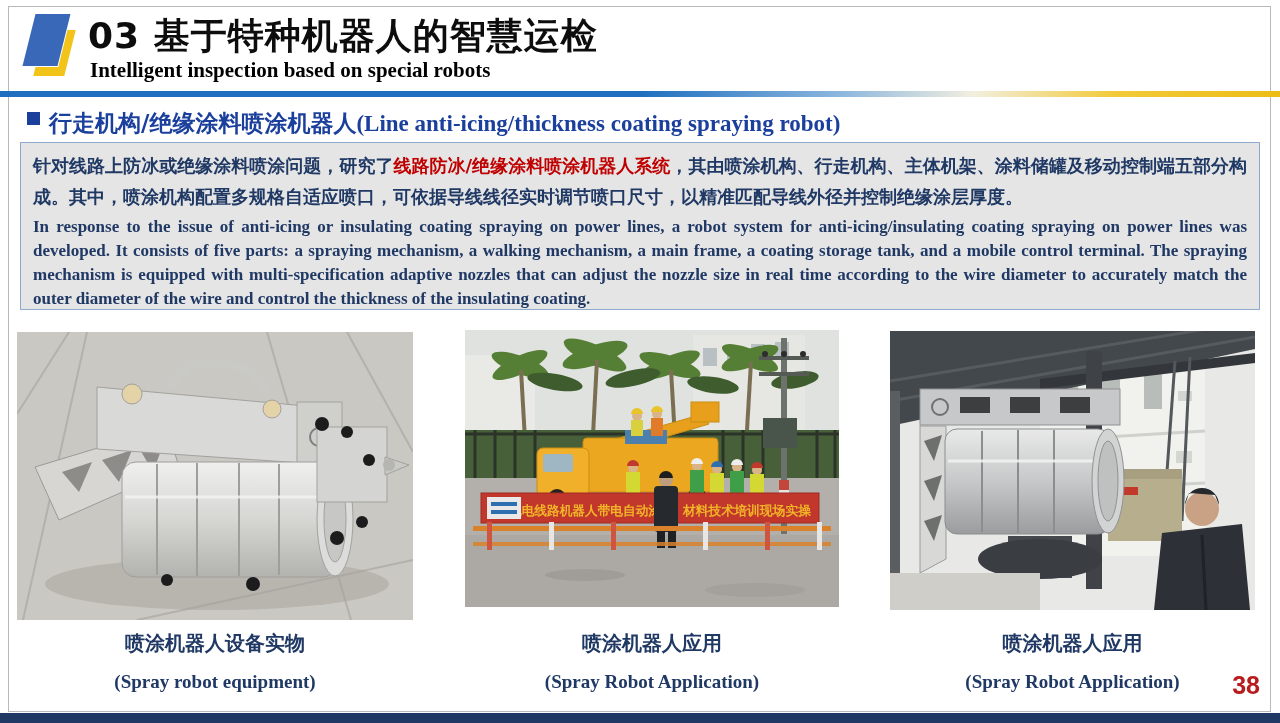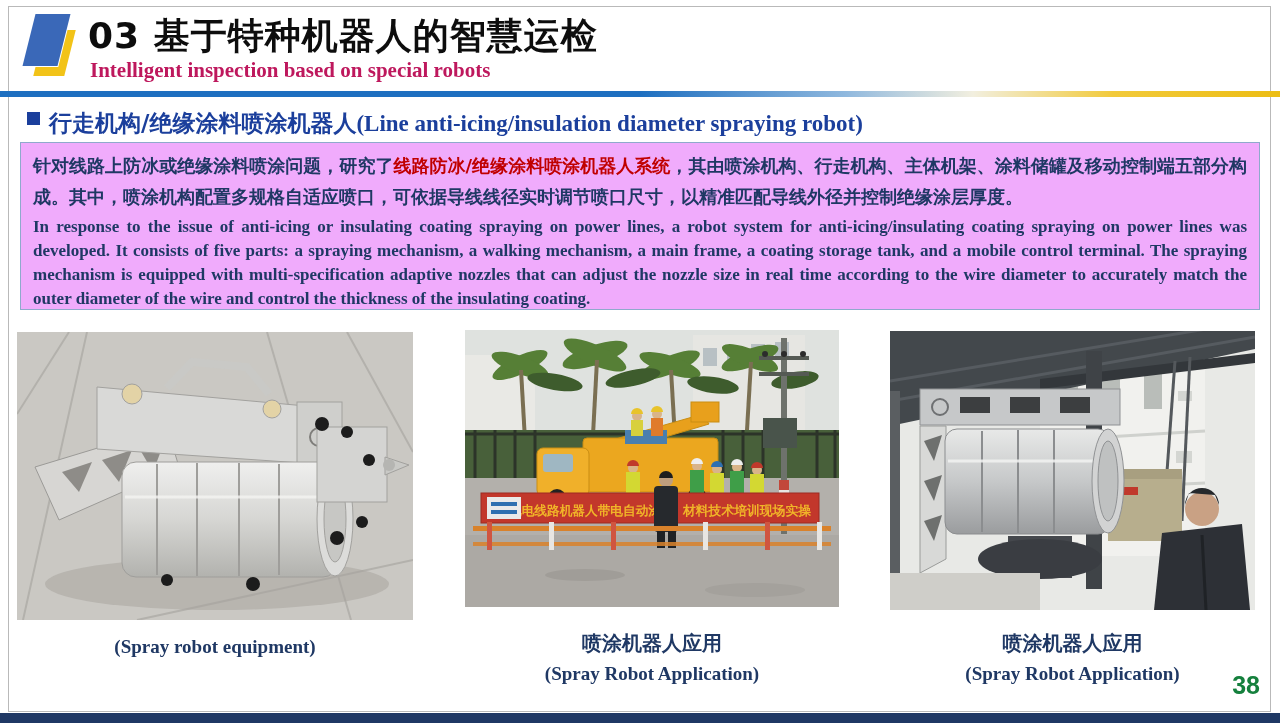--- a/index.html
+++ b/index.html
@@ -15,71 +15,71 @@
   .logo-yellow { position:absolute; left:39px; top:30px; width:31px; height:46px;
     background:#F2C318; transform:skewX(-14deg); }
   .logo-blue { position:absolute; left:29px; top:14px; width:35px; height:52px;
     background:#3A68B8; transform:skewX(-14deg); box-shadow:1px 1px 0 #ffffff; }
   .header-title {
     position:absolute; left:88px; top:12px; font-size:36px; font-weight:900;
     color:#0d0d0d; letter-spacing:1px; font-family:"DejaVu Sans",sans-serif; white-space:nowrap;
   }
   .header-subtitle {
     position:absolute; left:90px; top:58px; font-size:21px; font-weight:700;
-    color:#be185d; font-family:"Liberation Serif","DejaVu Serif",serif; white-space:nowrap;
+    color:#000000; font-family:"Liberation Serif","DejaVu Serif",serif; white-space:nowrap;
   }
   .accent-bar {
     position:absolute; left:0; top:91px; width:1280px; height:6px;
     background:linear-gradient(90deg,#1E6FC0 0%,#1E6FC0 50%,#8fb8de 66%,#f2efdf 76%,#F2CA3A 87%,#ECBD14 100%);
   }
   
   .section-row { position:absolute; left:27px; top:108px; white-space:nowrap; }
   .bullet { display:inline-block; width:13px; height:13px; background:#1B3F9C; margin-right:9px; vertical-align:6px; }
   .section-zh { font-size:23px; font-weight:800; color:#1B3F9C; font-family:"DejaVu Sans",sans-serif; }
   .section-en { font-size:23px; font-weight:700; color:#1B3F9C; font-family:"Liberation Serif","DejaVu Serif",serif; }
   
   .desc-box {
     position:absolute; left:20px; top:142px; width:1240px; height:168px;
-    background:#f0abfc; border:1px solid #8FA9CC; box-sizing:border-box; padding:7px 12px 0 12px;
+    background:#e5e5e5; border:1px solid #8FA9CC; box-sizing:border-box; padding:7px 12px 0 12px;
   }
   .desc-zh {
     font-size:18px; font-weight:700; color:#1F3864; line-height:31px;
     text-align:justify; font-family:"DejaVu Sans",sans-serif; margin:0;
   }
   .desc-zh .hl { color:#C00000; }
   .desc-en {
     font-size:17px; font-weight:700; color:#1F3864; line-height:24px; text-align:justify;
     font-family:Liberation Serif, serif; margin:3px 0 0 0;
   }
   
   .photo { position:absolute; display:block; }
   .photo svg { display:block; }
   
   .caption { position:absolute; text-align:center; color:#1F3864; }
   .cap-zh { display:block; font-size:20px; font-weight:800; font-family:"DejaVu Sans",sans-serif; }
-  .cap-en { display:block; font-size:19px; font-weight:700; font-family:"Liberation Serif","DejaVu Serif",serif; margin-top:6px; }
+  .cap-en { display:block; font-size:19px; font-weight:700; font-family:"Liberation Serif","DejaVu Serif",serif; margin-top:14px; }
   .page-number { position:absolute; left:1204px; top:671px; width:56px; text-align:right;
-    font-size:25px; font-weight:700; color:#15803d; }
+    font-size:25px; font-weight:700; color:#b91c1c; }
   .bottom-bar { position:absolute; left:0; bottom:0; width:1280px; height:10px; background:#1F3864; }
 </style>
 </head>
 <body>
 
 <div class="slide-border"></div>
 
 <div>
   <span class="logo-yellow"></span>
   <span class="logo-blue"></span>
   <div class="header-title">03 基于特种机器人的智慧运检</div>
   <div class="header-subtitle">Intelligent inspection based on special robots</div>
   <div class="accent-bar"></div>
 </div>
 
 <div class="section-row">
-  <span class="bullet"></span><span class="section-zh">行走机构/绝缘涂料喷涂机器人</span><span class="section-en">(Line anti-icing/insulation diameter spraying robot)</span>
+  <span class="bullet"></span><span class="section-zh">行走机构/绝缘涂料喷涂机器人</span><span class="section-en">(Line anti-icing/thickness coating spraying robot)</span>
 </div>
 
 <div class="desc-box">
   <p class="desc-zh"><span>针对线路上防冰或绝缘涂料喷涂问题，研究了</span><span class="hl">线路防冰/绝缘涂料喷涂机器人系统</span><span>，其由喷涂机构、行走机构、主体机架、涂料储罐及移动控制端五部分构成。其中，喷涂机构配置多规格自适应喷口，可依据导线线径实时调节喷口尺寸，以精准匹配导线外径并控制绝缘涂层厚度。</span></p>
   <p class="desc-en">In response to the issue of anti-icing or insulating coating spraying on power lines, a robot system for anti-icing/insulating coating spraying on power lines was developed. It consists of five parts: a spraying mechanism, a walking mechanism, a main frame, a coating storage tank, and a mobile control terminal. The spraying mechanism is equipped with multi-specification adaptive nozzles that can adjust the nozzle size in real time according to the wire diameter to accurately match the outer diameter of the wire and control the thickness of the insulating coating.</p>
 </div>
 
 <div class="photo" style="left:17px;top:332px;width:396px;height:288px;">
   <svg width="396" height="288" viewBox="0 0 396 288">
     <defs>
@@ -342,20 +342,21 @@
     <g>
       <circle cx="312" cy="178" r="17" fill="#c9a184"></circle>
       <path d="M295 174 a17 17 0 0 1 34 0 l-4 -10 l-26 -2 z" fill="#26292c"></path>
       <polygon points="272,202 352,193 360,279 264,279" fill="#2d3036"></polygon>
       <line x1="312" y1="204" x2="316" y2="279" stroke="#1f2226" stroke-width="3"></line>
     </g>
   </svg>
 </div>
 
 <div class="caption" style="left:17px;top:630px;width:396px;">
+  <span class="cap-zh">喷涂机器人设备实物</span>
   <span class="cap-en">(Spray robot equipment)</span>
 </div>
 <div class="caption" style="left:465px;top:630px;width:374px;">
   <span class="cap-zh">喷涂机器人应用</span>
   <span class="cap-en">(Spray Robot Application)</span>
 </div>
 <div class="caption" style="left:890px;top:630px;width:365px;">
   <span class="cap-zh">喷涂机器人应用</span>
   <span class="cap-en">(Spray Robot Application)</span>
 </div>

